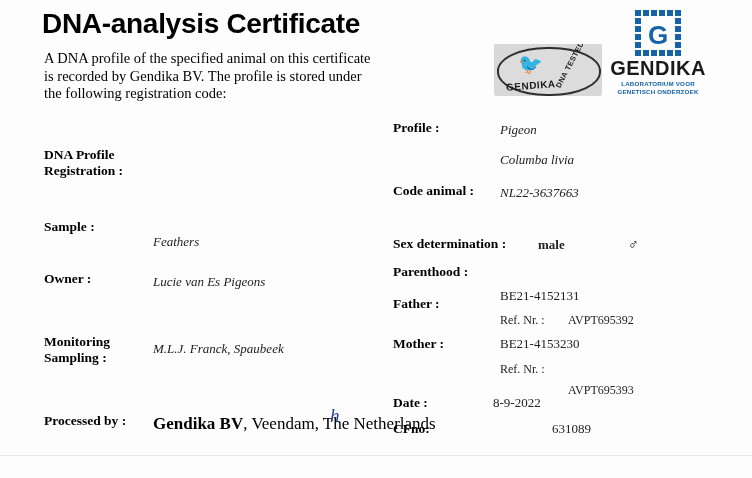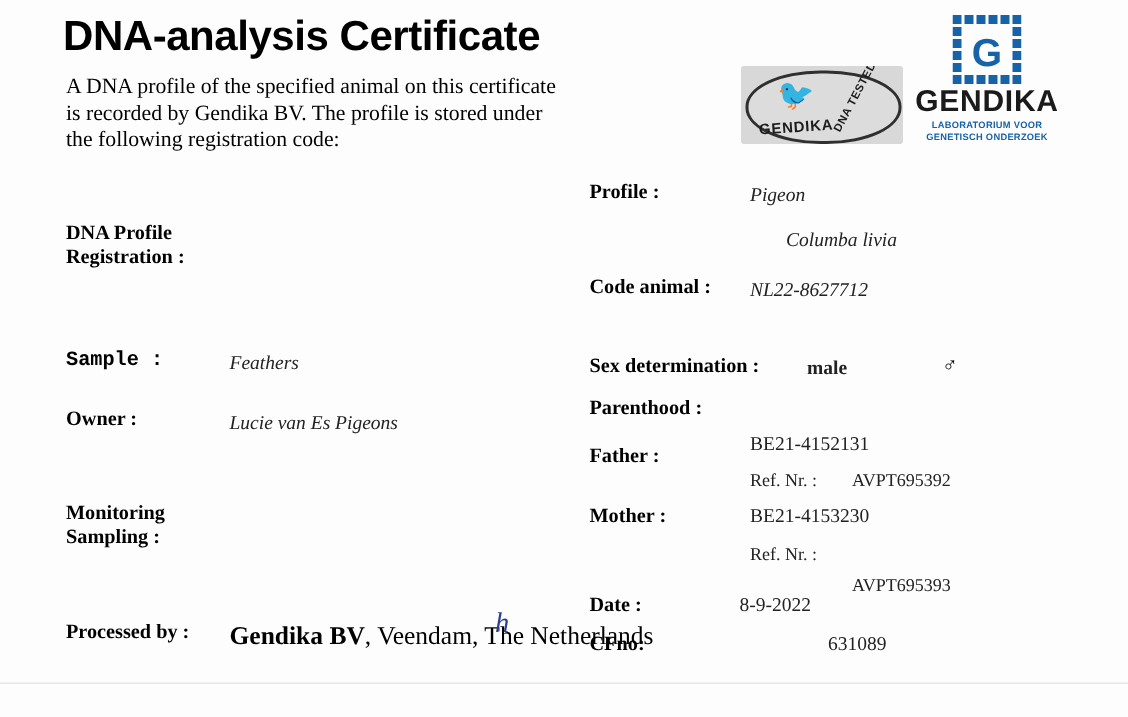--- a/index.html
+++ b/index.html
@@ -222,39 +222,40 @@
   <div class="stamp">
     <div class="oval"></div>
     <div class="bird">🐦</div>
     <div class="word-gendika">GENDIKA</div>
     <div class="word-dna">DNA TESTED</div>
   </div>
 
   <div class="lbl" style="left:44px; top:147px;">DNA Profile
 Registration :</div>
 
-  <div class="lbl" style="left:44px; top:233px;font-family:Liberation Mono, monospace;">Sample :</div>
+  <div class="lbl" style="left:44px; top:219px;">Sample :</div>
   <div class="val" style="left:153px; top:234px;">Feathers</div>
 
   <div class="lbl" style="left:44px; top:271px;">Owner :</div>
   <div class="val" style="left:153px; top:274px;">Lucie van Es Pigeons</div>
 
   <div class="lbl" style="left:44px; top:334px;">Monitoring
 Sampling :</div>
+  <div class="val" style="left:153px; top:341px;">M.L.J. Franck, Spaubeek</div>
 
   <div class="lbl" style="left:44px; top:413px;">Processed by :</div>
   <div style="position:absolute; left:153px; top:414px; font-family:'Liberation Serif',serif; font-size:17px; color:#000;"><span style="font-weight:bold;">Gendika BV</span><span>, Veendam, The Netherlands</span></div>
   <div class="sign" style="left:330px; top:405px;">h</div>
 
   <div class="lbl" style="left:393px; top:120px;">Profile :</div>
   <div class="val" style="left:500px; top:122px;">Pigeon</div>
-  <div class="val" style="left:524px; top:152px;">Columba livia</div>
+  <div class="val" style="left:500px; top:152px;">Columba livia</div>
 
   <div class="lbl" style="left:393px; top:183px;font-family:Liberation Serif, serif;">Code animal :</div>
-  <div class="val" style="left:500px; top:185px;">NL22-8627712</div>
+  <div class="val" style="left:500px; top:185px;">NL22-3637663</div>
 
   <div class="lbl" style="left:393px; top:236px;">Sex determination :</div>
   <div class="val bold" style="left:538px; top:237px;">male</div>
   <div class="mars" style="left:628px; top:237px;">♂</div>
 
   <div class="lbl" style="left:393px; top:264px;">Parenthood :</div>
 
   <div class="lbl" style="left:393px; top:296px;">Father :</div>
   <div class="val upright" style="left:500px; top:288px;">BE21-4152131</div>
   <div class="val upright" style="left:500px; top:312px; font-size:12px;">Ref. Nr. :</div>

